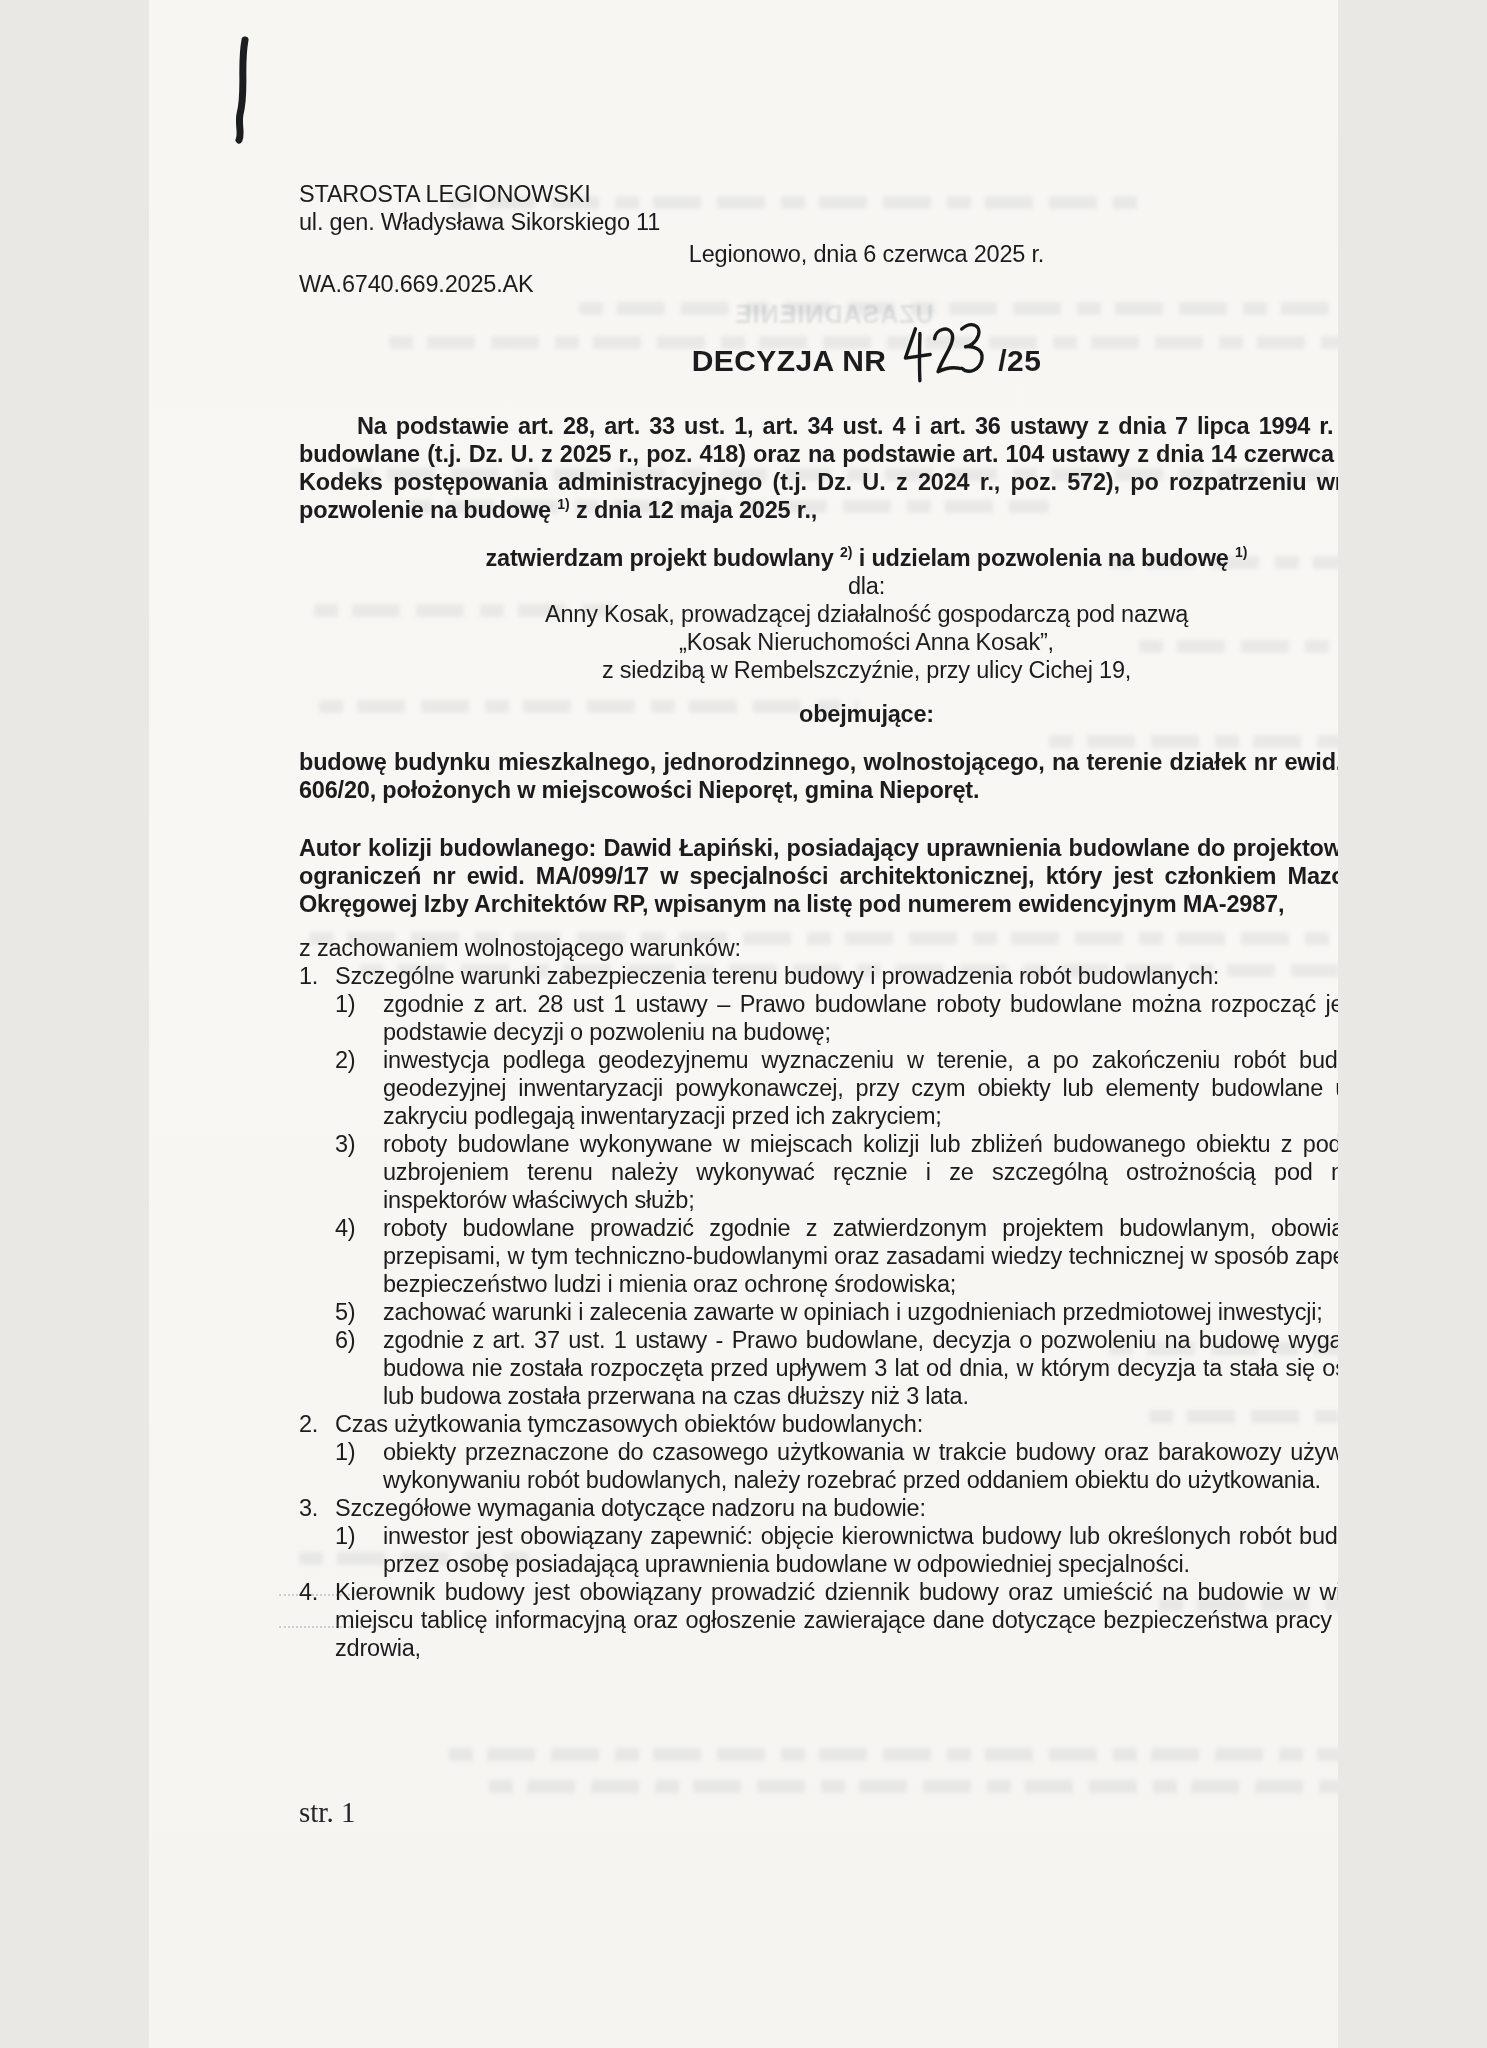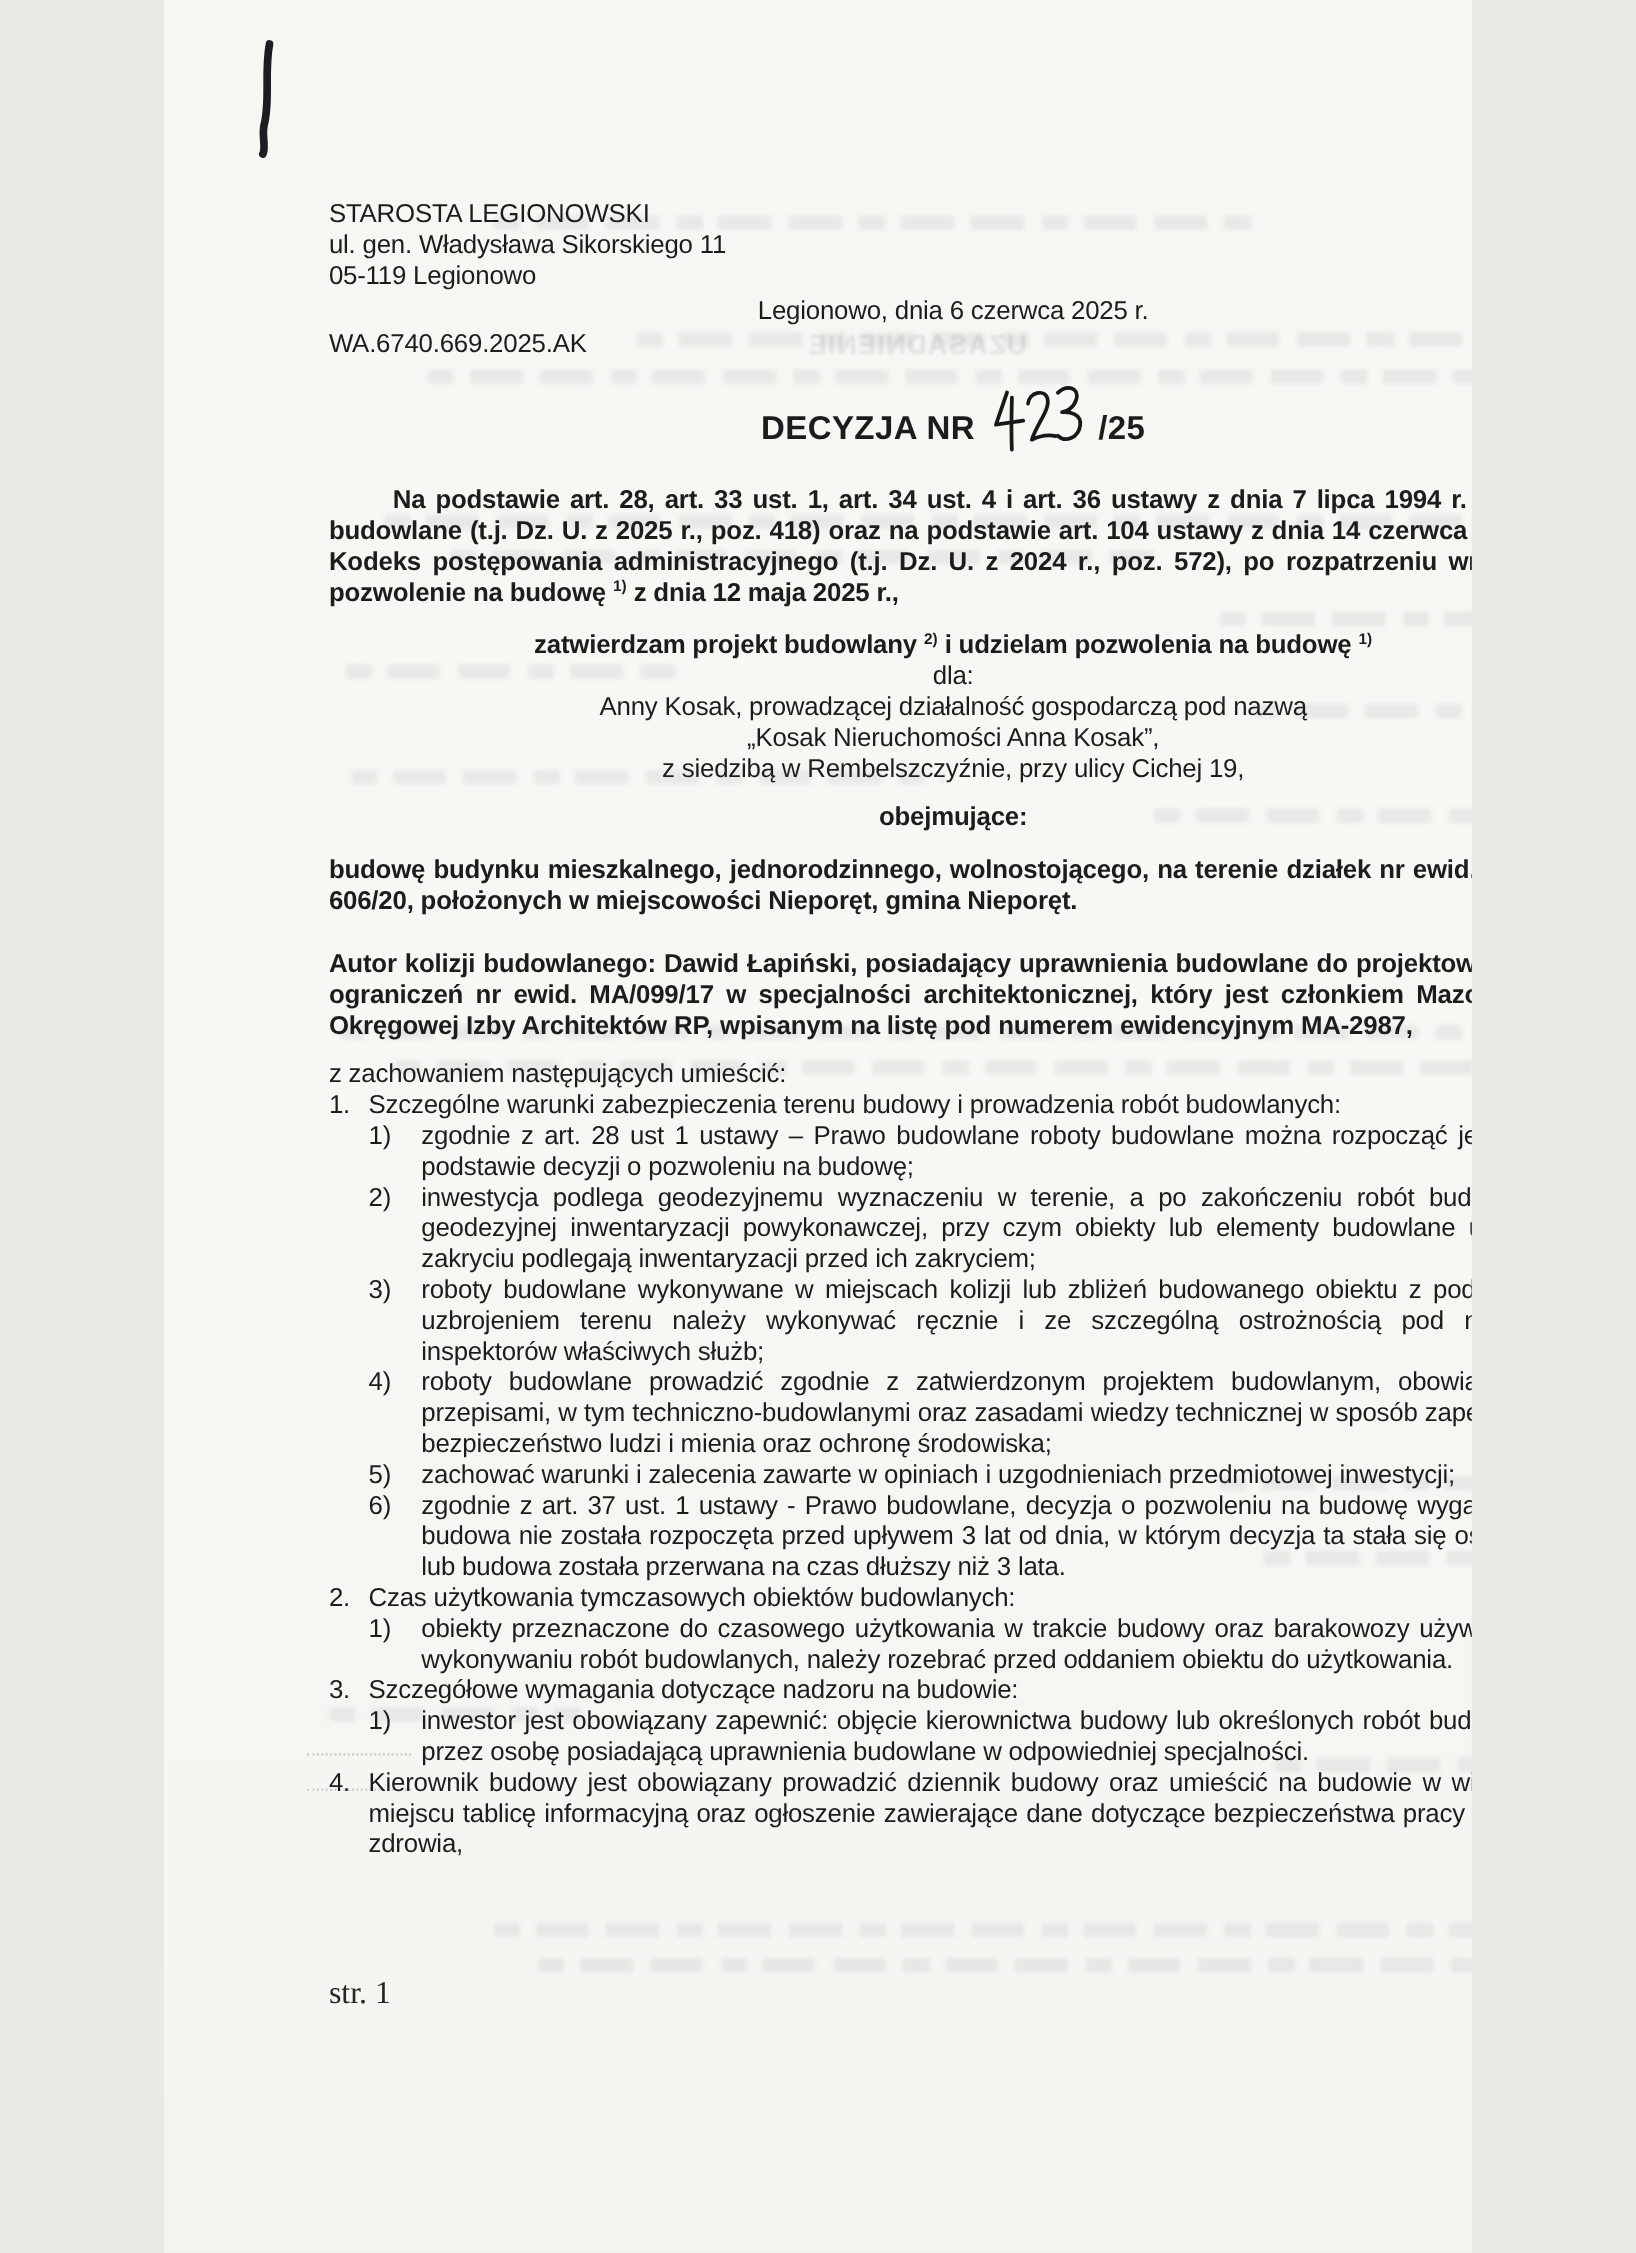--- a/index.html
+++ b/index.html
@@ -74,21 +74,20 @@
   <div class="streak" style="left:340px;top:1780px;width:940px;"></div>
   <div class="dotted" style="left:130px;top:1592px;"></div>
   <div class="dotted" style="left:130px;top:1624px;"></div>
   <div class="edge-line"></div>
 
   <div class="content">
 
     <div class="sender">
       <div>STAROSTA LEGIONOWSKI</div>
       <div>ul. gen. Władysława Sikorskiego 11</div>
-      <div>05-119 Legionowo</div>
     </div>
 
     <div class="date-line">Legionowo, dnia 6 czerwca 2025 r.</div>
     <div class="case-line">WA.6740.669.2025.AK</div>
 
     <div class="title-line">
       <span>DECYZJA NR</span><svg class="hw" width="100" height="64" viewBox="0 0 100 64" aria-label="423">
         <g stroke="#17181a" stroke-width="3.4" fill="none" stroke-linecap="round" stroke-linejoin="round">
           <path d="M24,6 L11,34 L36,33"></path>
           <path d="M28,11 C26,26 24,42 23,58"></path>
@@ -106,21 +105,21 @@
     <div class="center">dla:</div>
     <div class="center">Anny Kosak, prowadzącej działalność gospodarczą pod nazwą</div>
     <div class="center">„Kosak Nieruchomości Anna Kosak”,</div>
     <div class="center">z siedzibą w Rembelszczyźnie, przy ulicy Cichej 19,</div>
     <div class="center bold obejm">obejmujące:</div>
 
     <p class="scope bold just">budowę budynku mieszkalnego, jednorodzinnego, wolnostojącego, na terenie działek nr ewid. 605/13 i 606/20, położonych w miejscowości Nieporęt, gmina Nieporęt.</p>
 
     <p class="just author"><b>Autor kolizji budowlanego:</b> <span>Dawid Łapiński, posiadający uprawnienia budowlane do projektowania bez ograniczeń nr ewid. MA/099/17 w specjalności architektonicznej, który jest członkiem Mazowieckiej Okręgowej Izby Architektów RP, wpisanym na listę pod numerem ewidencyjnym MA-2987,</span></p>
 
-    <div class="cond-intro">z zachowaniem następujących umieścić:</div>
+    <div class="cond-intro">z zachowaniem wolnostojącego warunków:</div>
 
     <div class="list">
 
       <div class="mrow">
         <span class="mn">1.</span>
         <span class="mt">Szczególne warunki zabezpieczenia terenu budowy i prowadzenia robót budowlanych:</span>
       </div>
       <div class="srow">
         <span class="sn">1)</span>
         <span class="st">zgodnie z art. 28 ust 1 ustawy – Prawo budowlane roboty budowlane można rozpocząć jedynie na podstawie decyzji o pozwoleniu na budowę;</span>

